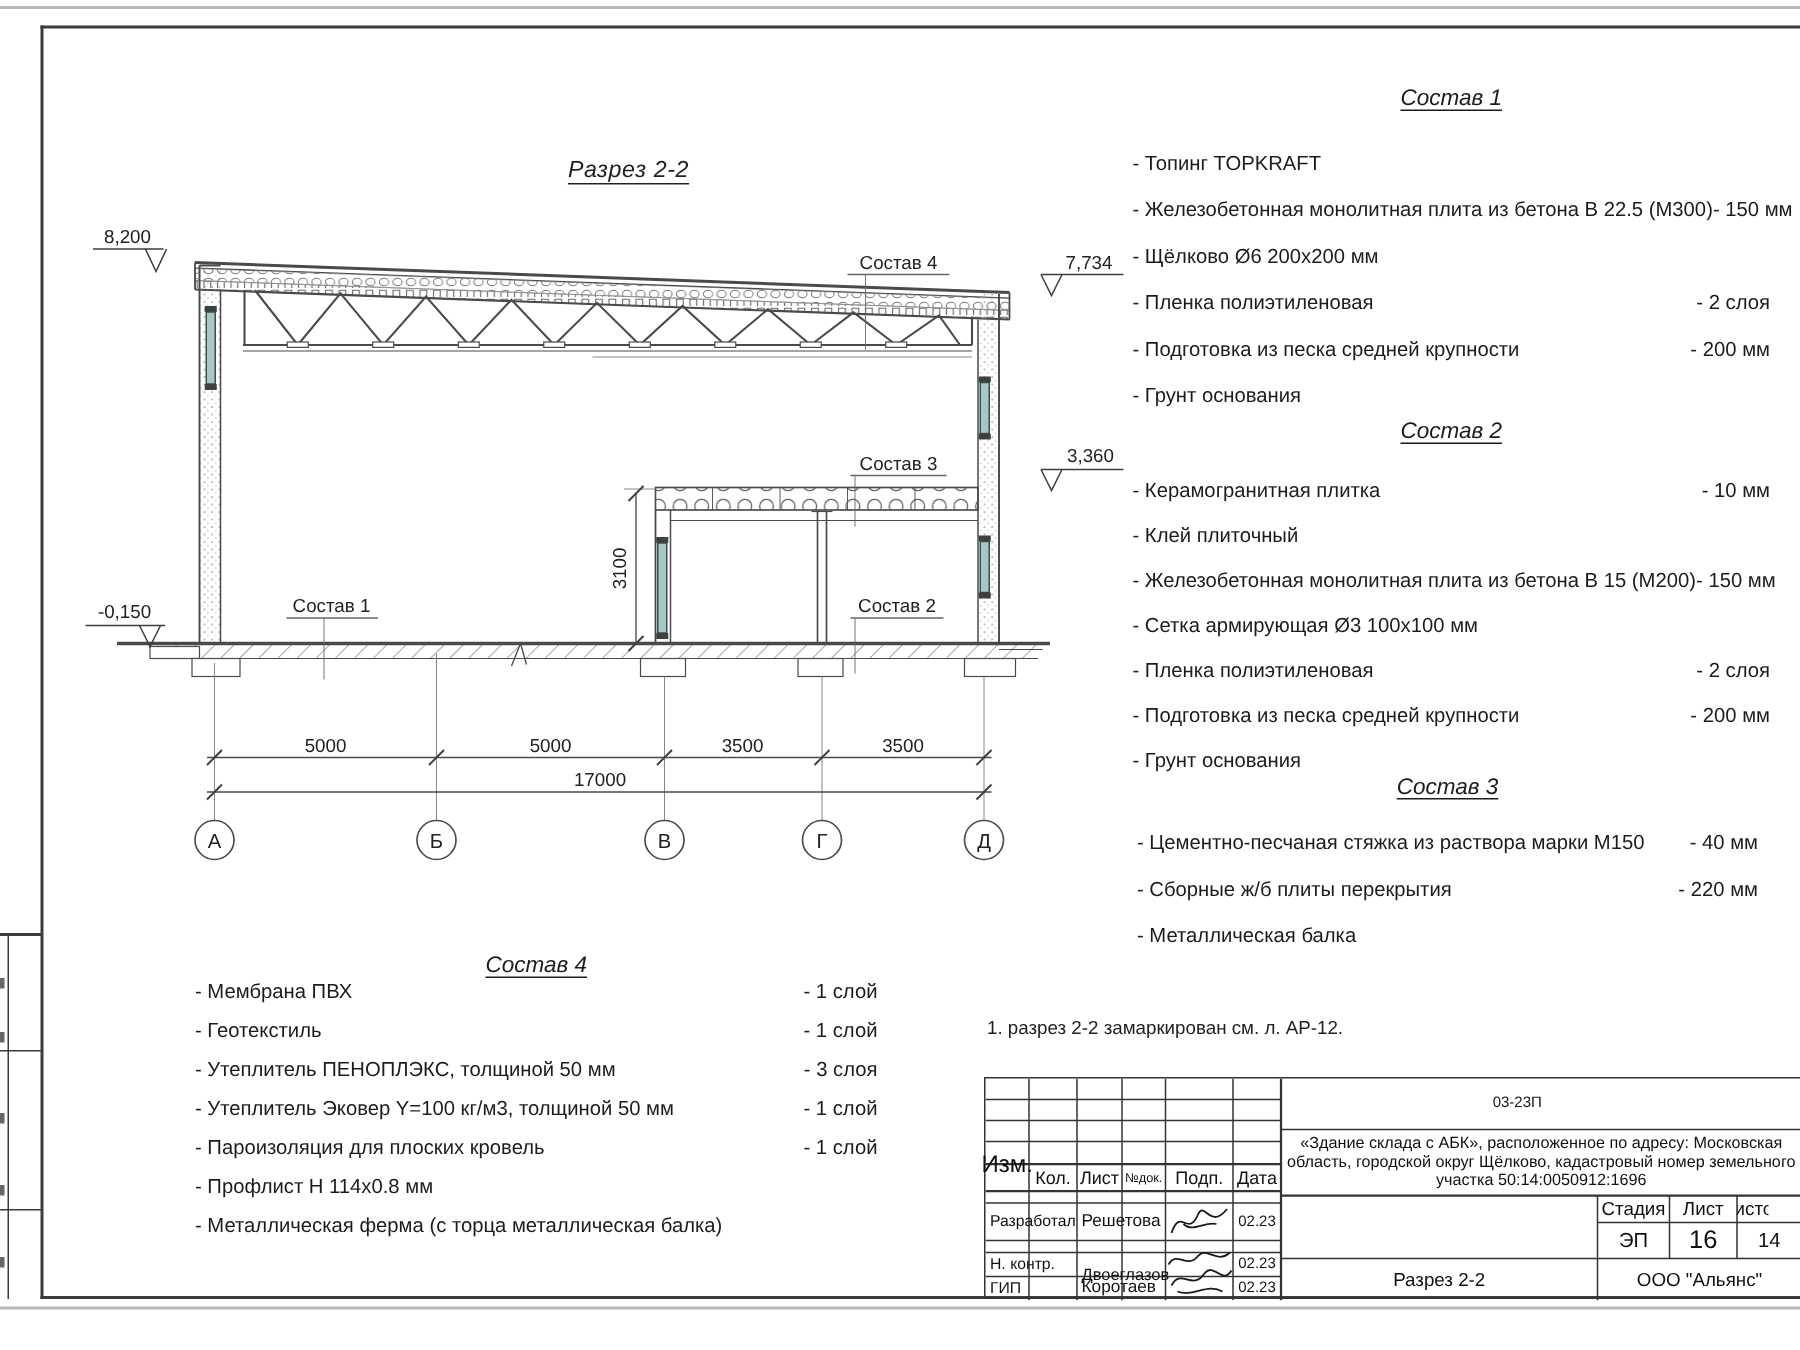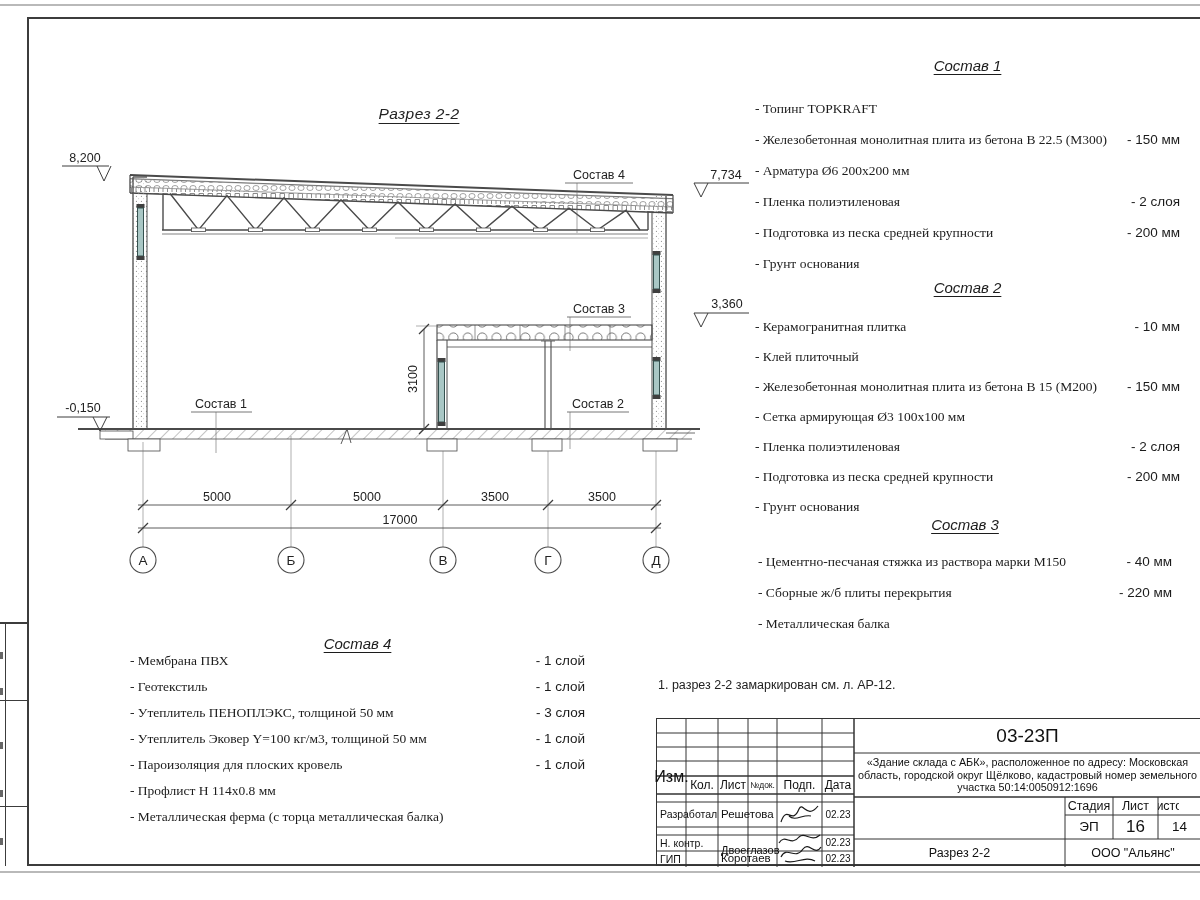--- a/index.html
+++ b/index.html
@@ -25,21 +25,21 @@
   }
   
   .comp-title{
     font-style:italic;font-size:15px;color:#1c1c1c;
     text-decoration:underline;text-underline-offset:3px;text-align:center;height:18px;
   }
   .crow{display:flex;justify-content:space-between;font-size:13.5px;color:#1c1c1c;}
   .rh31 .crow{height:31px;}
   .rh30 .crow{height:30px;}
   .rh26 .crow{height:26px;}
-  .cname{white-space:nowrap;font-family:Liberation Serif, serif;}
+  .cname{white-space:nowrap;}
   .cval{white-space:nowrap;text-align:right;}
   .note{font-size:12.5px;color:#222;}
   
   #titleblock{left:656px;top:718px;width:544px;height:148px;
     border-top:1.5px solid #333;border-left:1.5px solid #333;border-bottom:1.5px solid #333;box-sizing:border-box;}
   .tbc{position:absolute;display:flex;align-items:center;justify-content:center;
     text-align:center;color:#111;line-height:1.2;}
   .tbl{justify-content:flex-start;padding-left:3px;box-sizing:border-box;text-align:center;}
   svg text{font-family:"Liberation Sans", sans-serif;}
 </style>
@@ -269,21 +269,21 @@
   <div class="rh31" style="margin-top:26px">
     <div class="crow">
         <span class="cname">- Топинг TOPKRAFT</span>
         <span class="cval"></span>
       </div>
     <div class="crow">
         <span class="cname">- Железобетонная  монолитная плита из бетона  В 22.5 (М300)</span>
         <span class="cval">- 150 мм</span>
       </div>
     <div class="crow">
-        <span class="cname">- Арматура Ø6 200х200 мм</span>
+        <span class="cname">- Щёлково Ø6 200х200 мм</span>
         <span class="cval"></span>
       </div>
     <div class="crow">
         <span class="cname">- Пленка полиэтиленовая</span>
         <span class="cval">-  2 слоя</span>
       </div>
     <div class="crow">
         <span class="cname">- Подготовка из песка средней  крупности</span>
         <span class="cval">- 200 мм</span>
       </div>
@@ -427,21 +427,21 @@
   <div class="tbc tbl" style="left:61px;top:132px;width:59px;height:16px;font-size:11.5px">Коротаев</div>
   <div class="tbc" style="left:165px;top:132px;width:32px;height:16px;font-size:10px">02.23</div>
 
   <svg width="45" height="28" style="position:absolute;left:120px;top:81px">
     <path d="M4,22 C10,4 15,26 22,9 C26,1 30,20 41,6 M12,16 C18,22 26,14 34,16" fill="none" stroke="#1a1a1a" stroke-width="1.2"></path>
   </svg>
   <svg width="48" height="34" style="position:absolute;left:118px;top:112px">
     <path d="M4,12 C10,2 16,16 24,6 C30,0 36,12 45,4 M6,26 C12,14 20,30 28,18 C34,10 40,26 46,16 M10,30 C20,34 30,24 40,30" fill="none" stroke="#1a1a1a" stroke-width="1.2"></path>
   </svg>
 
-  <div class="tbc" style="left:197px;top:0;width:347px;height:34px;font-size:19px">03-23П</div>
+  <div class="tbc" style="left:181px;top:0;width:347px;height:34px;font-size:10px">03-23П</div>
   <div class="tbc" style="left:200px;top:34px;width:341px;height:44px;font-size:10.8px">«Здание склада с АБК», расположенное по адресу: Московская область, городской округ Щёлково, кадастровый номер земельного участка 50:14:0050912:1696</div>
   <div class="tbc" style="left:408px;top:78px;width:48px;height:18px;font-size:12.5px">Стадия</div>
   <div class="tbc" style="left:456px;top:78px;width:45px;height:18px;font-size:12.5px">Лист</div>
   <div class="tbc" style="left:501px;top:78px;width:21px;height:18px;font-size:12.5px;overflow:hidden">Листов</div>
   <div class="tbc" style="left:408px;top:96px;width:48px;height:24px;font-size:13.5px">ЭП</div>
   <div class="tbc" style="left:456px;top:96px;width:45px;height:24px;font-size:17px">16</div>
   <div class="tbc" style="left:501px;top:96px;width:43px;height:24px;font-size:13.5px">14</div>
   <div class="tbc" style="left:197px;top:120px;width:211px;height:28px;font-size:12.5px">Разрез 2-2</div>
   <div class="tbc" style="left:408px;top:120px;width:136px;height:28px;font-size:12.5px">ООО "Альянс"</div>
 </div>

